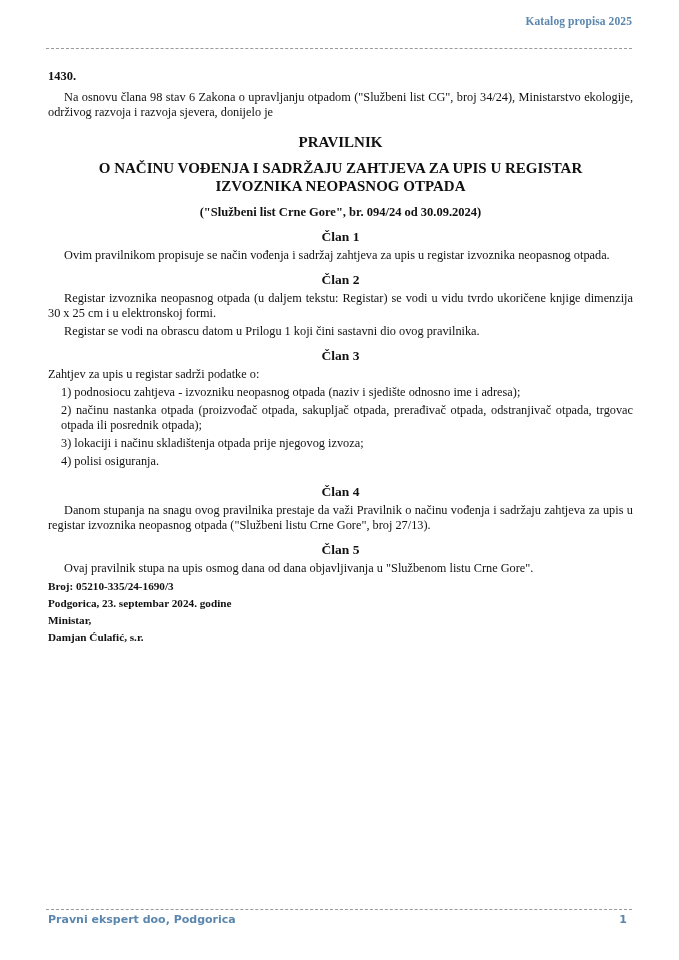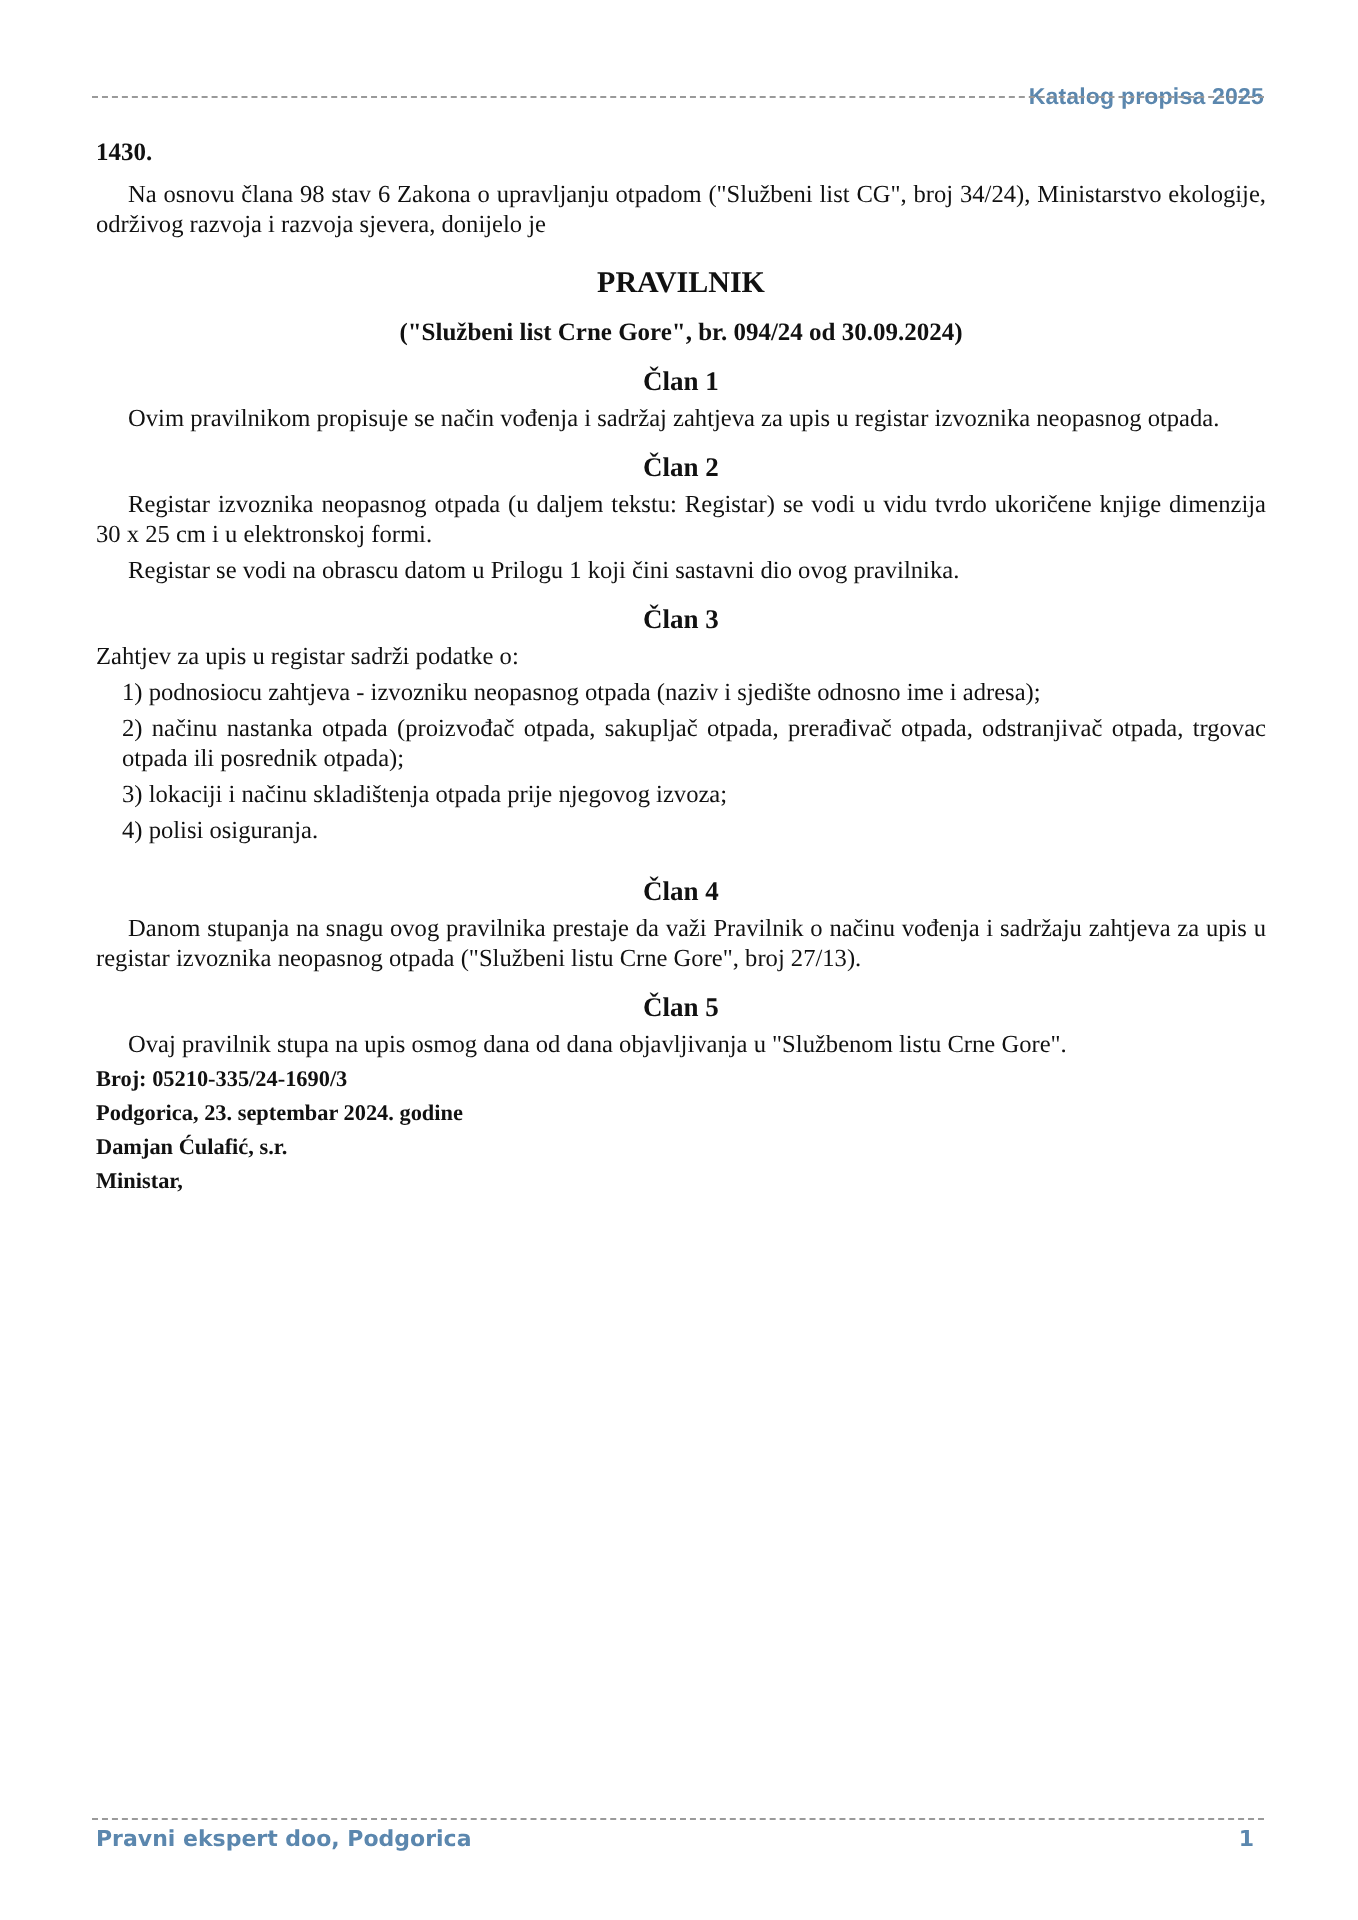--- a/index.html
+++ b/index.html
@@ -1,21 +1,21 @@
 <!DOCTYPE html>
 <html><head>
 <meta charset="utf-8">
 <style>
   html, body { margin: 0; padding: 0; background: #ffffff; }
   body { width: 679px; height: 960px; position: relative; overflow: hidden; }
   .page { position: absolute; left: 0; top: 0; width: 679px; height: 960px; }
 
   .header-text {
-    position: absolute; right: 47px; top: 43px;
-    font-family: Liberation Sans, sans-serif; font-weight: bold;
+    position: absolute; right: 47px; top: 15px;
+    font-family: Liberation Serif, serif; font-weight: bold;
     font-size: 11.5px; color: #5b87ae; letter-spacing: 0.1px;
   }
   .header-rule {
     position: absolute; left: 46px; right: 47px; top: 48px;
     border-top: 1px dashed #9a9a9a; height: 0;
   }
   .footer-rule {
     position: absolute; left: 46px; right: 47px; top: 909px;
     border-top: 1px dashed #9a9a9a; height: 0;
   }
@@ -51,20 +51,24 @@
 <div class="page">
 
   <div class="header-text">Katalog propisa 2025</div>
   <div class="header-rule"></div>
 
   <div class="content">
     <div class="num">1430.</div>
     <p class="p">Na osnovu člana 98 stav 6 Zakona o upravljanju otpadom ("Službeni list CG", broj 34/24), Ministarstvo ekologije, održivog razvoja i razvoja sjevera, donijelo je</p>
 
     <div class="title1">PRAVILNIK</div>
+    <div class="title2">
+      <div>O NAČINU VOĐENJA I SADRŽAJU ZAHTJEVA ZA UPIS U REGISTAR</div>
+      <div>IZVOZNIKA NEOPASNOG OTPADA</div>
+    </div>
     <div class="gazette">("Službeni list Crne Gore", br. 094/24 od 30.09.2024)</div>
 
     <div class="clan">Član 1</div>
     <p class="p">Ovim pravilnikom propisuje se način vođenja i sadržaj zahtjeva za upis u registar izvoznika neopasnog otpada.</p>
 
     <div class="clan">Član 2</div>
     <p class="p">Registar izvoznika neopasnog otpada (u daljem tekstu: Registar) se vodi u vidu tvrdo ukoričene knjige dimenzija 30 x 25 cm i u elektronskoj formi.</p>
     <p class="p">Registar se vodi na obrascu datom u Prilogu 1 koji čini sastavni dio ovog pravilnika.</p>
 
     <div class="clan">Član 3</div>
@@ -76,21 +80,21 @@
 
     <div class="clan" style="margin-top:14px">Član 4</div>
     <p class="p">Danom stupanja na snagu ovog pravilnika prestaje da važi Pravilnik o načinu vođenja i sadržaju zahtjeva za upis u registar izvoznika neopasnog otpada ("Službeni listu Crne Gore", broj 27/13).</p>
 
     <div class="clan">Član 5</div>
     <p class="p">Ovaj pravilnik stupa na upis osmog dana od dana objavljivanja u "Službenom listu Crne Gore".</p>
 
     <div>
       <div class="sig">Broj: 05210-335/24-1690/3</div>
       <div class="sig">Podgorica, 23. septembar 2024. godine</div>
+      <div class="sig">Ministar,</div>
       <div class="sig">Damjan Ćulafić, s.r.</div>
-      <div class="sig">Ministar,</div>
     </div>
   </div>
 
   <div class="footer-rule"></div>
   <div class="footer-left">Pravni ekspert doo, Podgorica</div>
   <div class="footer-right">1</div>
 </div>
 
 </body></html>

